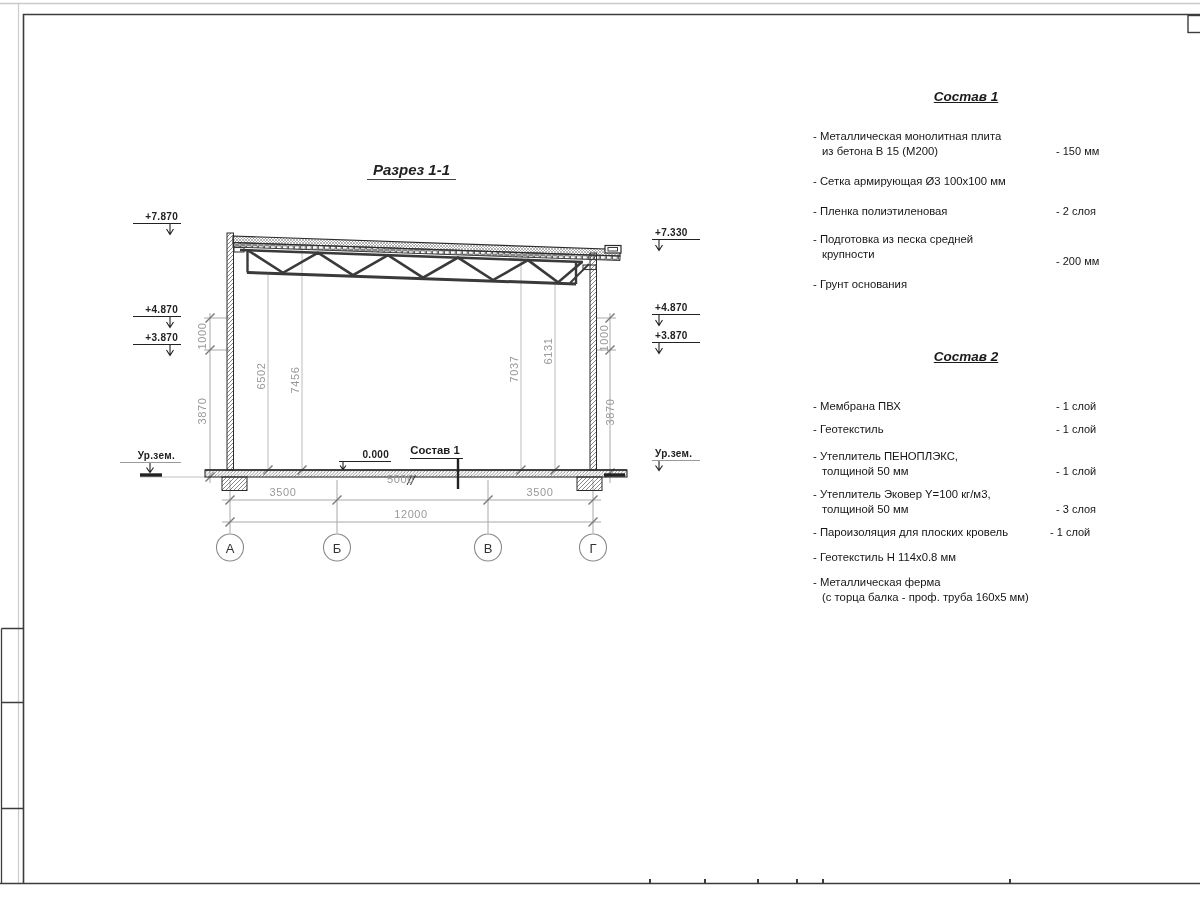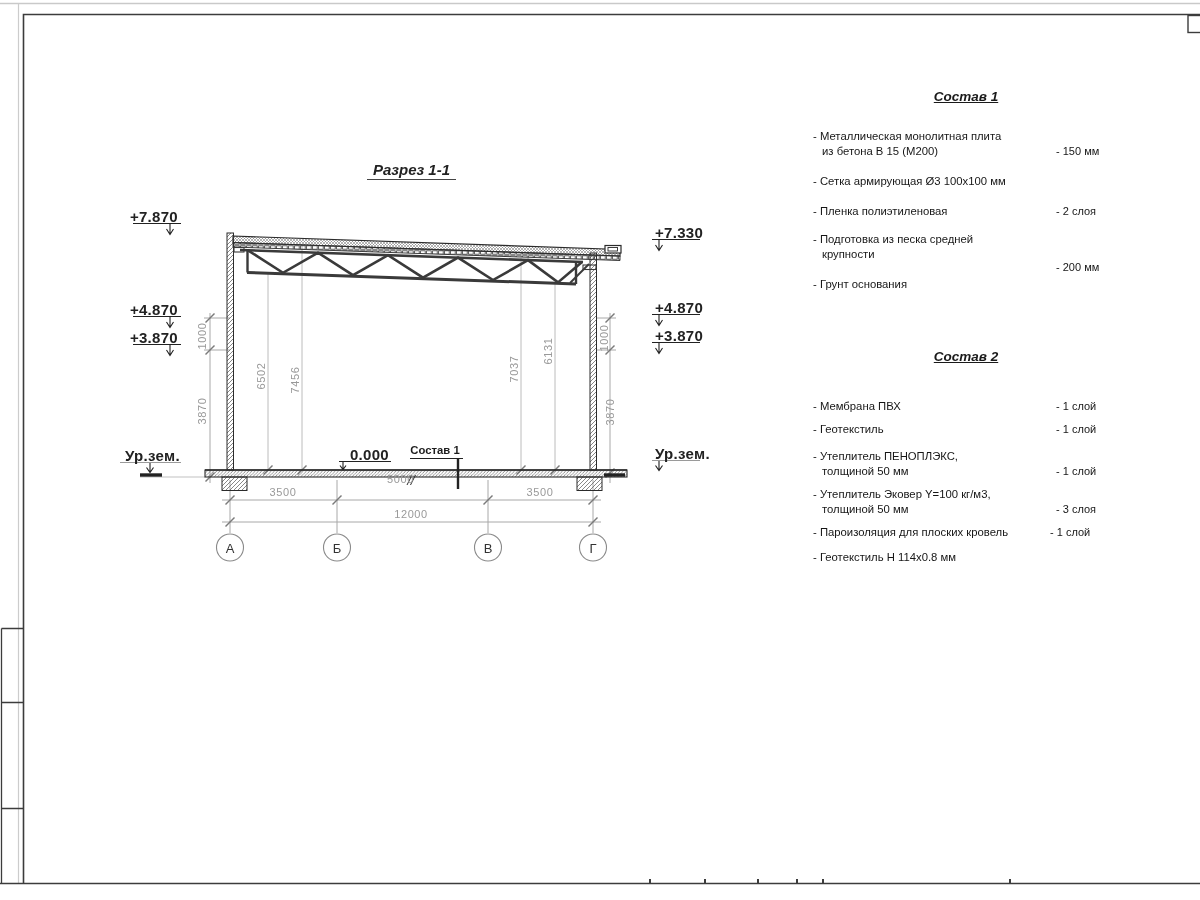--- a/index.html
+++ b/index.html
@@ -1,20 +1,20 @@
 <!DOCTYPE html>
 <html><head>
 <meta charset="utf-8">
 <style>
   html,body{margin:0;padding:0;background:#fff;}
   #page{position:relative;width:1200px;height:900px;background:#fff;overflow:hidden;
         font-family:"Liberation Sans",sans-serif;}
   #gfx{position:absolute;left:0;top:0;}
   .t{position:absolute;white-space:nowrap;color:#1f1f1f;line-height:15px;}
-  .elev{font-size:15px;font-weight:700;letter-spacing:.3px;color:#222;}
+  .elev{font-size:10px;font-weight:700;letter-spacing:.3px;color:#222;}
   .ralign{text-align:right;}
   .dim{font-size:11px;color:#999;letter-spacing:.6px;font-weight:400;}
   .rot{transform:translate(-50%,-50%) rotate(-90deg);}
   .ctr{transform:translate(-50%,-50%);}
   .axisl{font-size:13px;color:#333;}
   .title{font-size:15px;font-style:italic;font-weight:700;color:#222;
          border-bottom:1.5px solid #444;padding:0 6px 2px 6px;}
   .hdg{font-size:13.5px;font-style:italic;font-weight:700;color:#1a1a1a;
        text-decoration:underline;text-align:center;width:150px;}
   .li{font-size:11.3px;color:#161616;}
@@ -244,21 +244,21 @@
 
 <div class="t li" style="left:813px;top:204px">
   <div>- Пленка полиэтиленовая</div>
 </div>
 <div class="t qty" style="left:1056px;top:204px">- 2 слоя</div>
 
 <div class="t li" style="left:813px;top:232px">
   <div>- Подготовка из песка средней</div>
   <div class="l2">крупности</div>
 </div>
-<div class="t qty" style="left:1056px;top:260px">- 200 мм</div>
+<div class="t qty" style="left:1056px;top:254px">- 200 мм</div>
 
 <div class="t li" style="left:813px;top:277px">
   <div>- Грунт основания</div>
 </div>
 
 <div class="t hdg" style="left:891px;top:349px">Состав 2</div>
 
 <div class="t li" style="left:813px;top:399px">
   <div>- Мембрана ПВХ</div>
 </div>
@@ -283,14 +283,18 @@
 
 <div class="t li" style="left:813px;top:525px">
   <div>- Пароизоляция для плоских кровель</div>
 </div>
 <div class="t qty" style="left:1050px;top:525px">- 1 слой</div>
 
 <div class="t li" style="left:813px;top:550px">
   <div>- Геотекстиль Н 114х0.8 мм</div>
 </div>
 
+<div class="t li" style="left:813px;top:575px">
+  <div>- Металлическая ферма</div>
+  <div class="l2">(с торца балка - проф. труба 160х5 мм)</div>
+</div>
 
 </div>
 
 </body></html>

